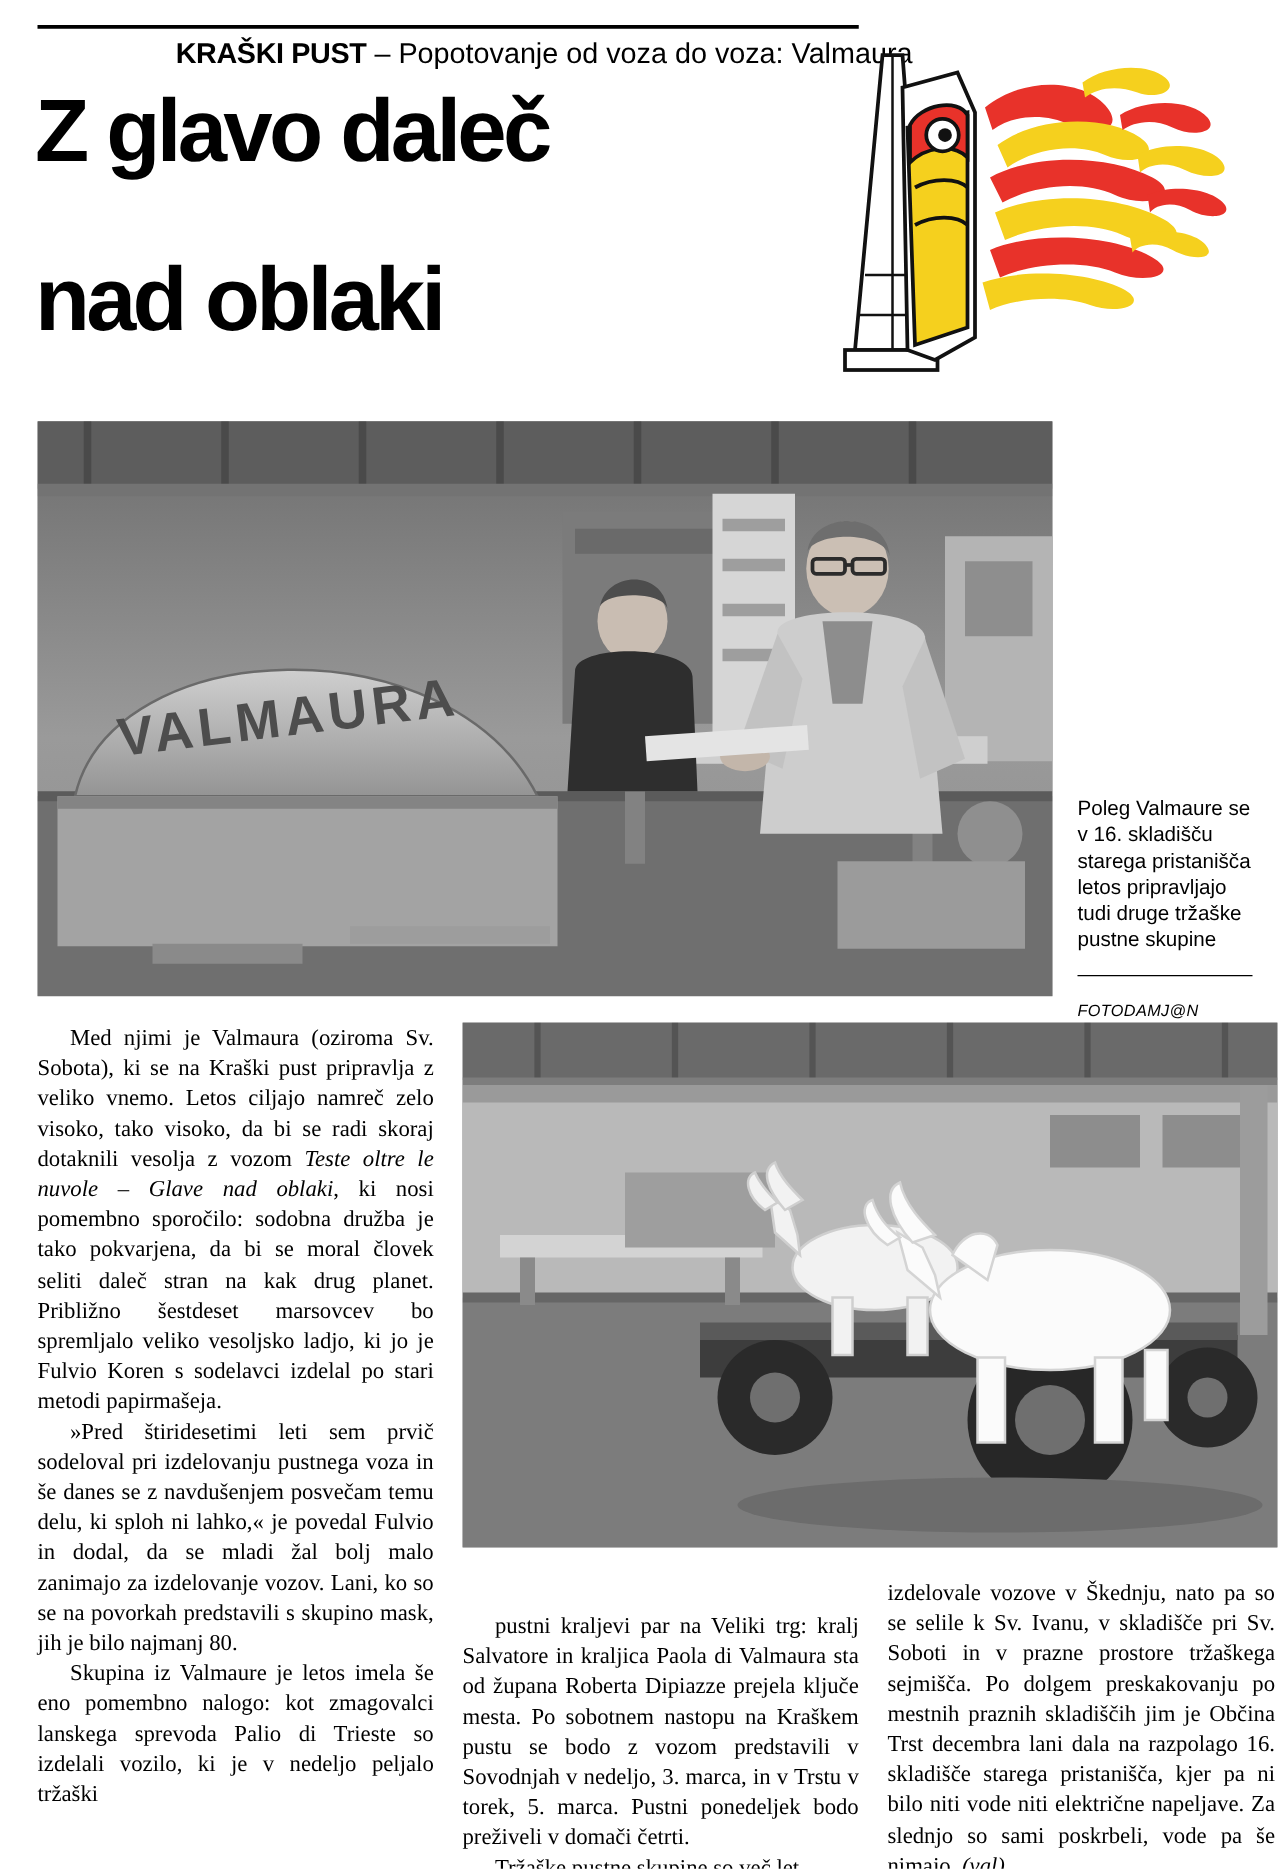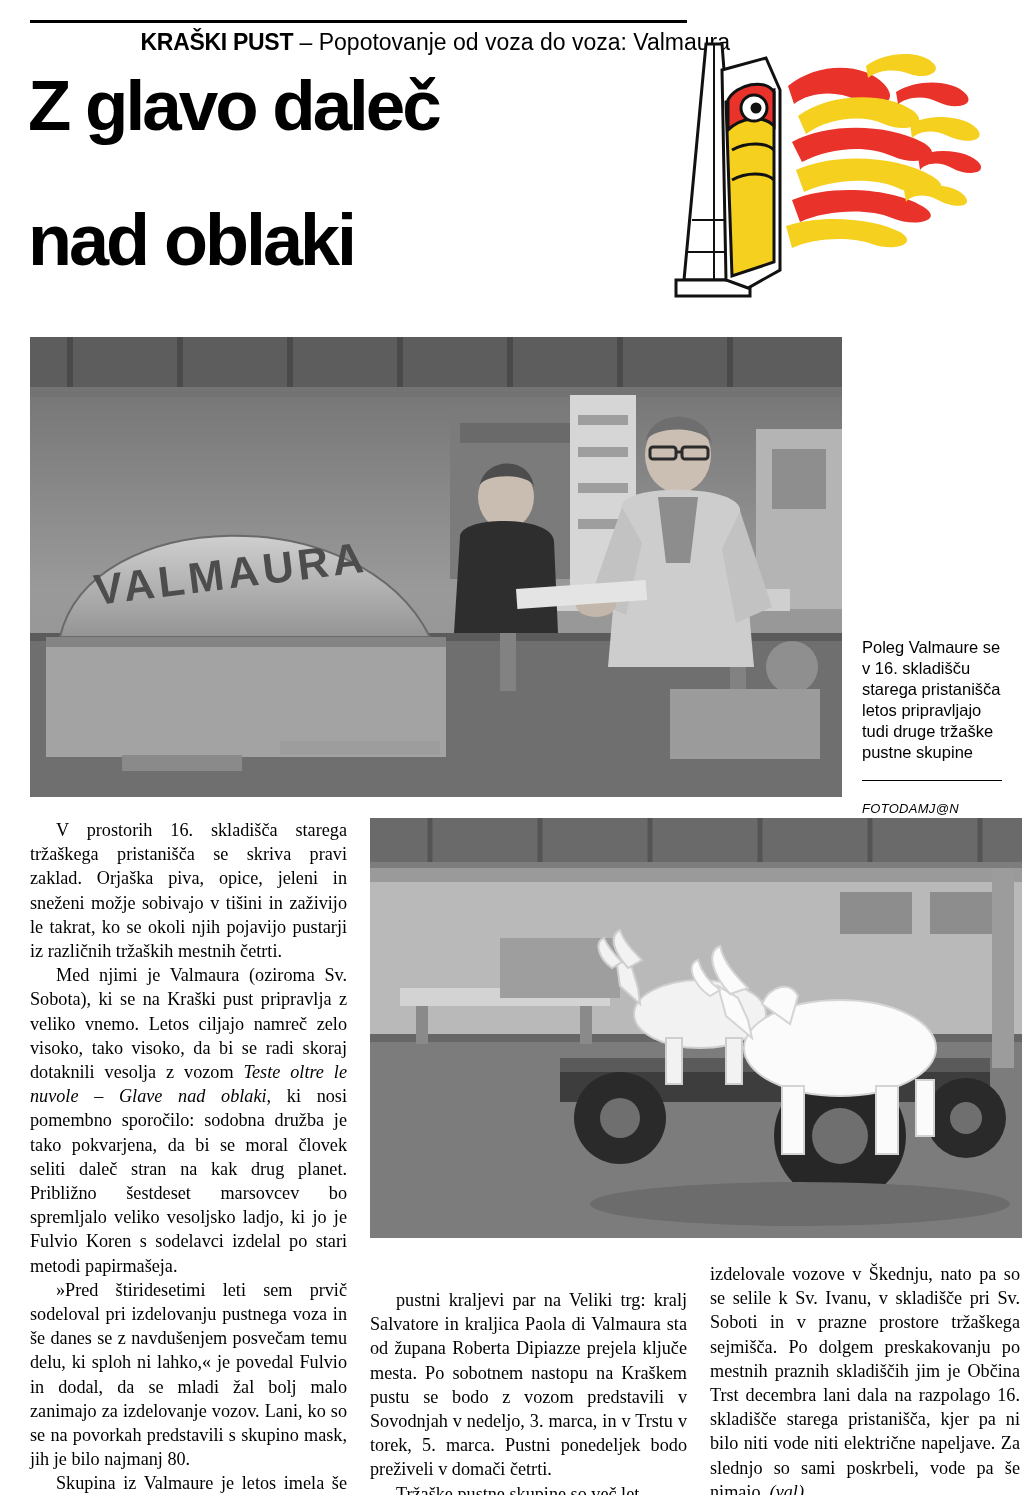--- a/index.html
+++ b/index.html
@@ -291,21 +291,20 @@
       <circle cx="762" cy="330" r="26" fill="#8f8f8f"></circle>
       <rect x="640" y="352" width="150" height="70" fill="#9b9b9b"></rect>
     </svg>
   </div>
 
   <div class="photo-caption">Poleg Valmaure se v 16. skladišču starega pristanišča letos pripravljajo tudi druge tržaške pustne skupine</div>
   <div class="caption-rule"></div>
   <div class="photo-credit">FOTODAMJ@N</div>
 
   <div class="col col-1">
-    <p>V prostorih 16. skladišča starega tržaškega pristanišča se skriva pravi zaklad. Orjaška piva, opice, jeleni in sneženi možje sobivajo v tišini in zaživijo le takrat, ko se okoli njih pojavijo pustarji iz različnih tržaških mestnih četrti.</p>
     <p><span>Med njimi je Valmaura (oziroma Sv. Sobota), ki se na Kraški pust pripravlja z veliko vnemo. Letos ciljajo namreč zelo visoko, tako visoko, da bi se radi skoraj dotaknili vesolja z vozom </span><em>Teste oltre le nuvole – Glave nad oblaki</em><span>, ki nosi pomembno sporočilo: sodobna družba je tako pokvarjena, da bi se moral človek seliti daleč stran na kak drug planet. Približno šestdeset marsovcev bo spremljalo veliko vesoljsko ladjo, ki jo je Fulvio Koren s sodelavci izdelal po stari metodi papirmašeja.</span></p>
     <p>»Pred štiridesetimi leti sem prvič sodeloval pri izdelovanju pustnega voza in še danes se z navdušenjem posvečam temu delu, ki sploh ni lahko,« je povedal Fulvio in dodal, da se mladi žal bolj malo zanimajo za izdelovanje vozov. Lani, ko so se na povorkah predstavili s skupino mask, jih je bilo najmanj 80.</p>
     <p>Skupina iz Valmaure je letos imela še eno pomembno nalogo: kot zmagovalci lanskega sprevoda Palio di Trieste so izdelali vozilo, ki je v nedeljo peljalo tržaški</p>
   </div>
 
   <div class="photo-bottom">
     <svg width="652" height="420" viewBox="0 0 652 420" xmlns="http://www.w3.org/2000/svg">
       <defs>
         <linearGradient id="wall2" x1="0" y1="0" x2="0" y2="1">
           <stop offset="0%" stop-color="#8f8f8f"></stop>

